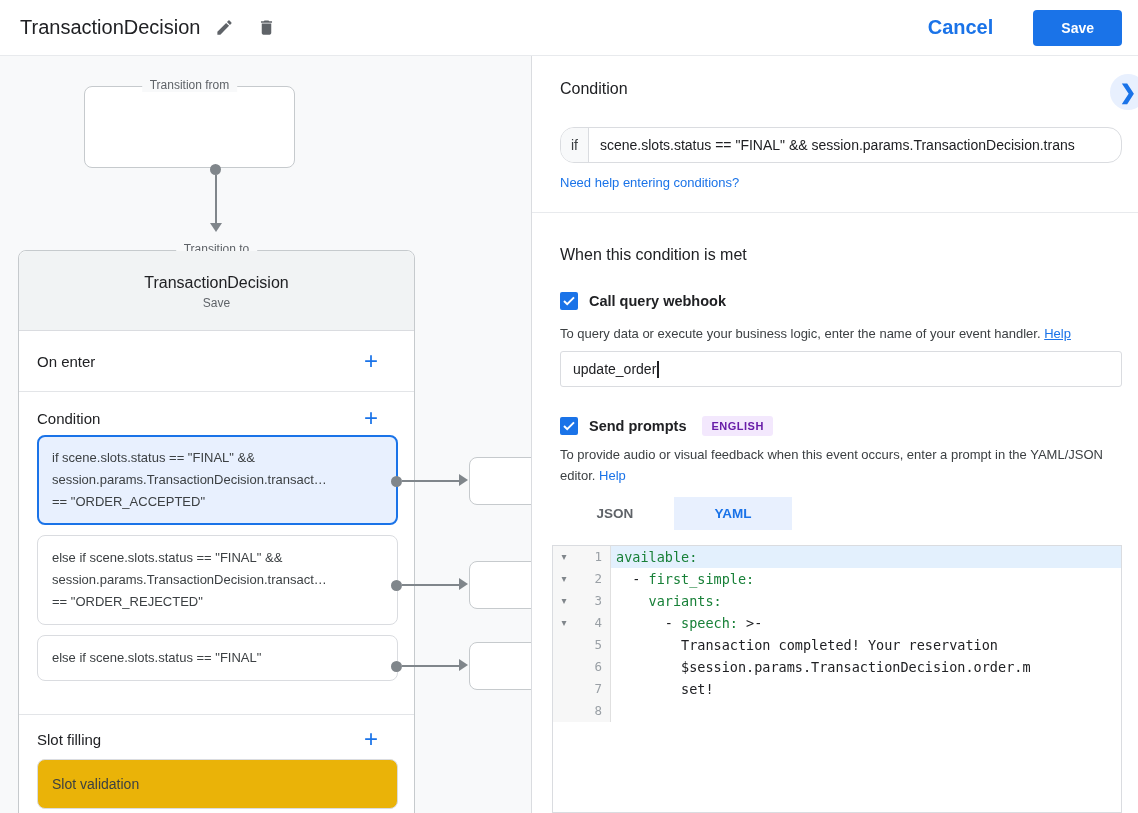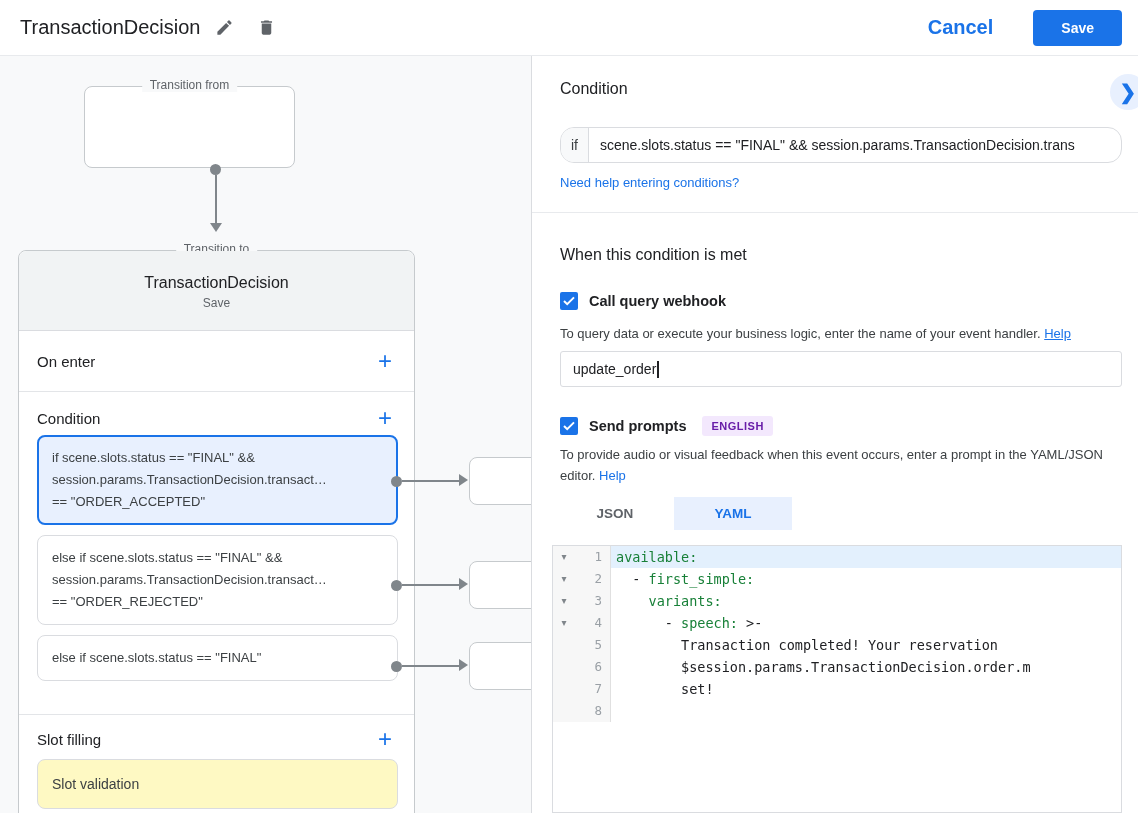--- a/index.html
+++ b/index.html
@@ -32,29 +32,29 @@
   .connector-dot{position:absolute;width:11px;height:11px;border-radius:50%;background:var(--connector);z-index:2;}
   .vline{position:absolute;width:2px;background:var(--connector);}
   .hline{position:absolute;height:2px;background:var(--connector);}
   .arrow-down{position:absolute;width:0;height:0;border-left:6px solid transparent;border-right:6px solid transparent;border-top:9px solid var(--connector);}
   .arrow-right{position:absolute;width:0;height:0;border-top:6px solid transparent;border-bottom:6px solid transparent;border-left:9px solid var(--connector);}
 
   .scene-card{position:absolute;left:18px;top:194px;width:397px;height:620px;background:#fff;border:1px solid #c6cacd;border-radius:8px 8px 0 0;}
   .scene-header{position:absolute;top:0;left:0;right:0;height:80px;background:var(--scene-header-bg);border-bottom:1px solid var(--border);border-radius:8px 8px 0 0;text-align:center;}
   .scene-title{margin-top:23px;font-size:16px;color:var(--text);}
   .scene-subtitle{margin-top:4px;font-size:12px;color:var(--text-secondary);}
-  .section-row{position:absolute;left:0;right:4px;display:flex;align-items:center;justify-content:space-between;padding:0 18px;}
+  .section-row{position:absolute;left:0;right:18px;display:flex;align-items:center;justify-content:space-between;padding:0 18px;}
   .section-label{font-size:15px;color:var(--text);}
   .add-icon{color:var(--accent);font-size:24px;font-weight:300;line-height:20px;cursor:pointer;}
   .hdivider{position:absolute;left:0;right:0;height:1px;background:#e3e5e8;}
 
   .cond-items{position:absolute;left:18px;top:184px;width:361px;}
   .cond-item{background:#fff;border:1px solid var(--border);border-radius:8px;padding:11px 14px;margin-bottom:10px;font-size:13px;line-height:22px;color:#3c4043;cursor:pointer;}
   .cond-item.selected{background:var(--accent-bg);border:2px solid var(--accent);padding:10px 13px;}
-  .slot-box{position:absolute;left:18px;top:508px;width:361px;height:50px;background:#fef9c3;border:1px solid var(--border);border-radius:8px;display:flex;align-items:center;padding:8px 14px;font-size:14px;color:#3c4043;cursor:pointer;}
+  .slot-box{position:absolute;left:18px;top:508px;width:361px;height:50px;background:#eab308;border:1px solid var(--border);border-radius:8px;display:flex;align-items:center;padding:8px 14px;font-size:14px;color:#3c4043;cursor:pointer;}
 
   .target-box{position:absolute;left:469px;width:80px;height:48px;background:#fff;border:1px solid #c6cacd;border-radius:8px;}
 
   
   .panel{position:absolute;left:531px;top:56px;width:607px;height:757px;background:#fff;border-left:1px solid var(--border);z-index:20;}
   .panel-title{position:absolute;left:28px;top:24px;font-size:16px;color:var(--text);}
   .chevron-btn{position:absolute;right:-8px;top:18px;width:36px;height:36px;border-radius:50%;background:var(--accent-bg);border:none;color:var(--accent);font-size:20px;font-weight:700;cursor:pointer;display:flex;align-items:center;justify-content:center;}
   .if-row{position:absolute;left:28px;right:16px;top:71px;height:36px;display:flex;border:1px solid var(--border);border-radius:14px;overflow:hidden;background:#fff;}
   .if-label{width:28px;background:#f8f9fa;border-right:1px solid var(--border);display:flex;align-items:center;justify-content:center;font-size:14px;color:#3c4043;flex:none;}
   .if-expr{flex:1;display:flex;align-items:center;padding-left:11px;font-size:14px;color:var(--text);white-space:nowrap;overflow:hidden;}

